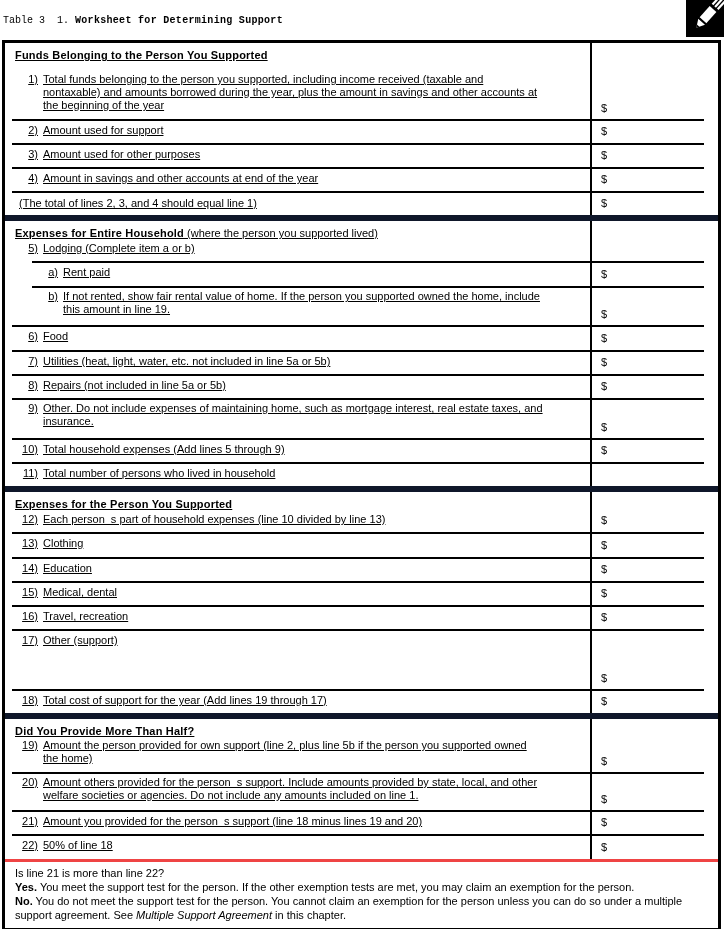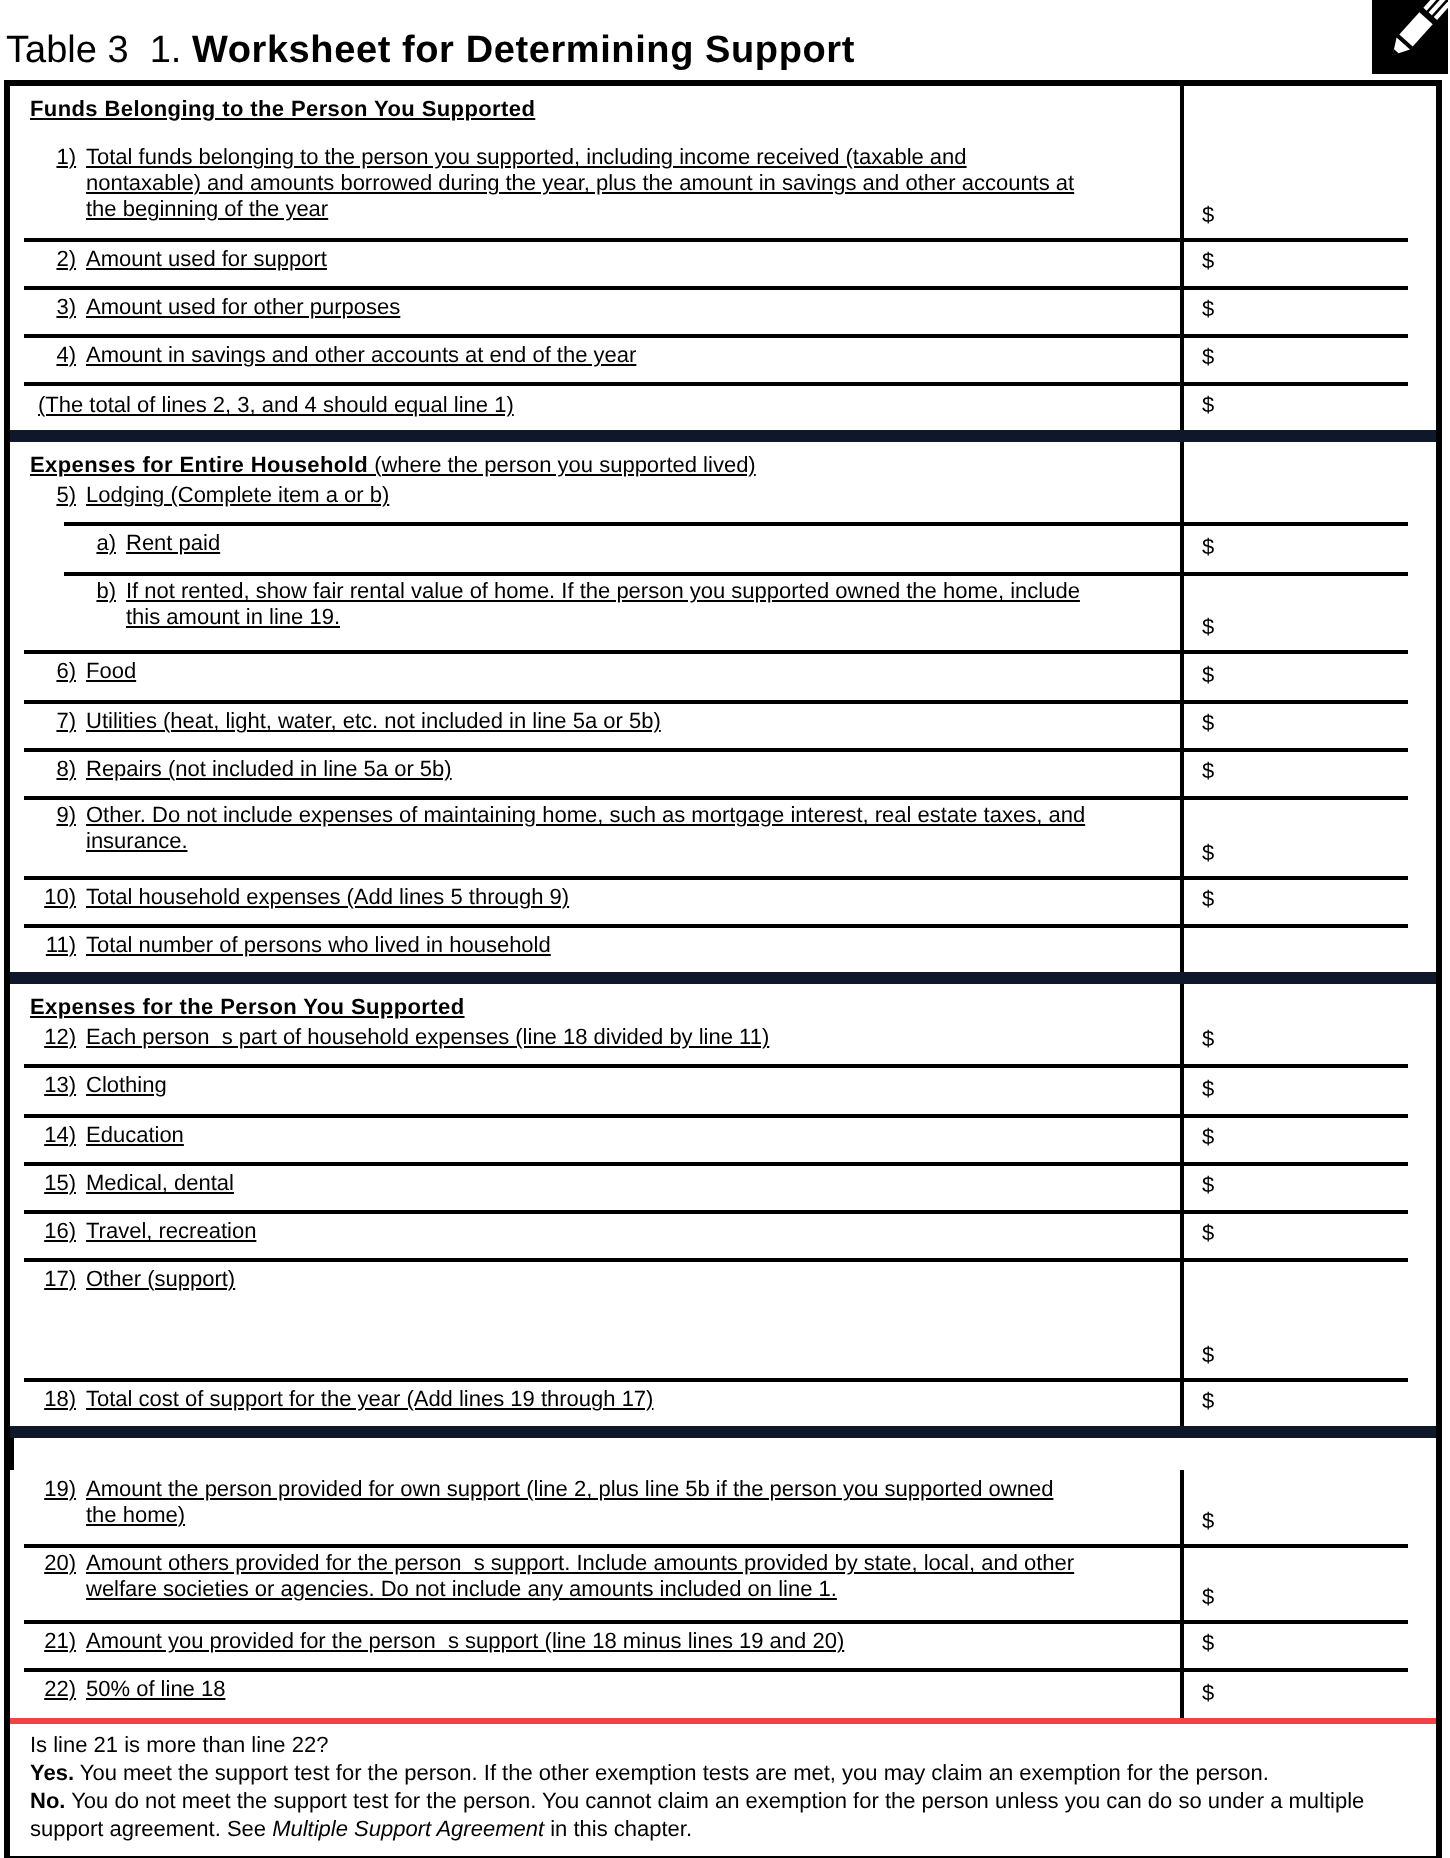--- a/index.html
+++ b/index.html
@@ -1,17 +1,17 @@
 <!DOCTYPE html>
 <html><head>
 <meta charset="utf-8">
 <style>
   html,body{margin:0;padding:0;background:#fff;}
   body{width:725px;height:929px;position:relative;font-family:"Liberation Sans",sans-serif;color:#000;}
-  .title{position:absolute;left:3px;top:15px;font-size:19px;white-space:pre;}
+  .title{position:absolute;left:3px;top:15px;font-size:10px;white-space:pre;font-family:Liberation Mono, monospace;}
   .title b{letter-spacing:.3px;}
   .pencil{position:absolute;top:0;right:1px;width:38px;height:37px;}
   .worksheet{position:absolute;left:2px;top:40px;width:719px;border:3px solid #000;box-sizing:border-box;background:#fff;}
   .row{position:relative;display:flex;box-sizing:border-box;}
   .lc{flex:1;display:flex;padding-top:5px;font-size:11px;line-height:13px;text-decoration:underline;}
   .num{width:33px;text-align:right;padding-right:5px;flex:none;}
   .nested .num{width:53px;}
   .lbl{flex:1;padding-right:6px;white-space:pre-wrap;}
   .rc{width:128px;flex:none;border-left:2px solid #000;box-sizing:border-box;display:flex;align-items:center;font-size:11px;}
   .rc .dollar{padding-left:9px;}
@@ -197,21 +197,21 @@
   </div>
 
   <div class="row sec hdr" style="height:22px">
     <div class="lc"><b>Expenses for the Person You Supported</b></div>
     <div class="rc"></div>
   </div>
 
   <div class="row" style="height:24px">
     <div class="lc">
         <span class="num">12)</span>
-        <span class="lbl">Each person  s part of household expenses (line 18 divided by line 11)</span>
+        <span class="lbl">Each person  s part of household expenses (line 10 divided by line 13)</span>
       </div>
     <div class="rc">
         <span class="dollar">$</span>
       </div>
   </div>
 
   <div class="row sep" style="height:25px">
     <div class="lc">
         <span class="num">13)</span>
         <span class="lbl">Clothing</span>
@@ -265,20 +265,21 @@
     <div class="lc">
         <span class="num">18)</span>
         <span class="lbl">Total cost of support for the year (Add lines 19 through 17)</span>
       </div>
     <div class="rc">
         <span class="dollar">$</span>
       </div>
   </div>
 
   <div class="row sec hdr" style="height:22px">
+    <div class="lc"><b>Did You Provide More Than Half?</b></div>
     <div class="rc"></div>
   </div>
 
   <div class="row toppad4" style="height:37px">
     <div class="lc">
         <span class="num">19)</span>
         <span class="lbl">Amount the person provided for own support (line 2, plus line 5b if the person you supported owned
 the home)</span>
       </div>
     <div class="rc bot">

